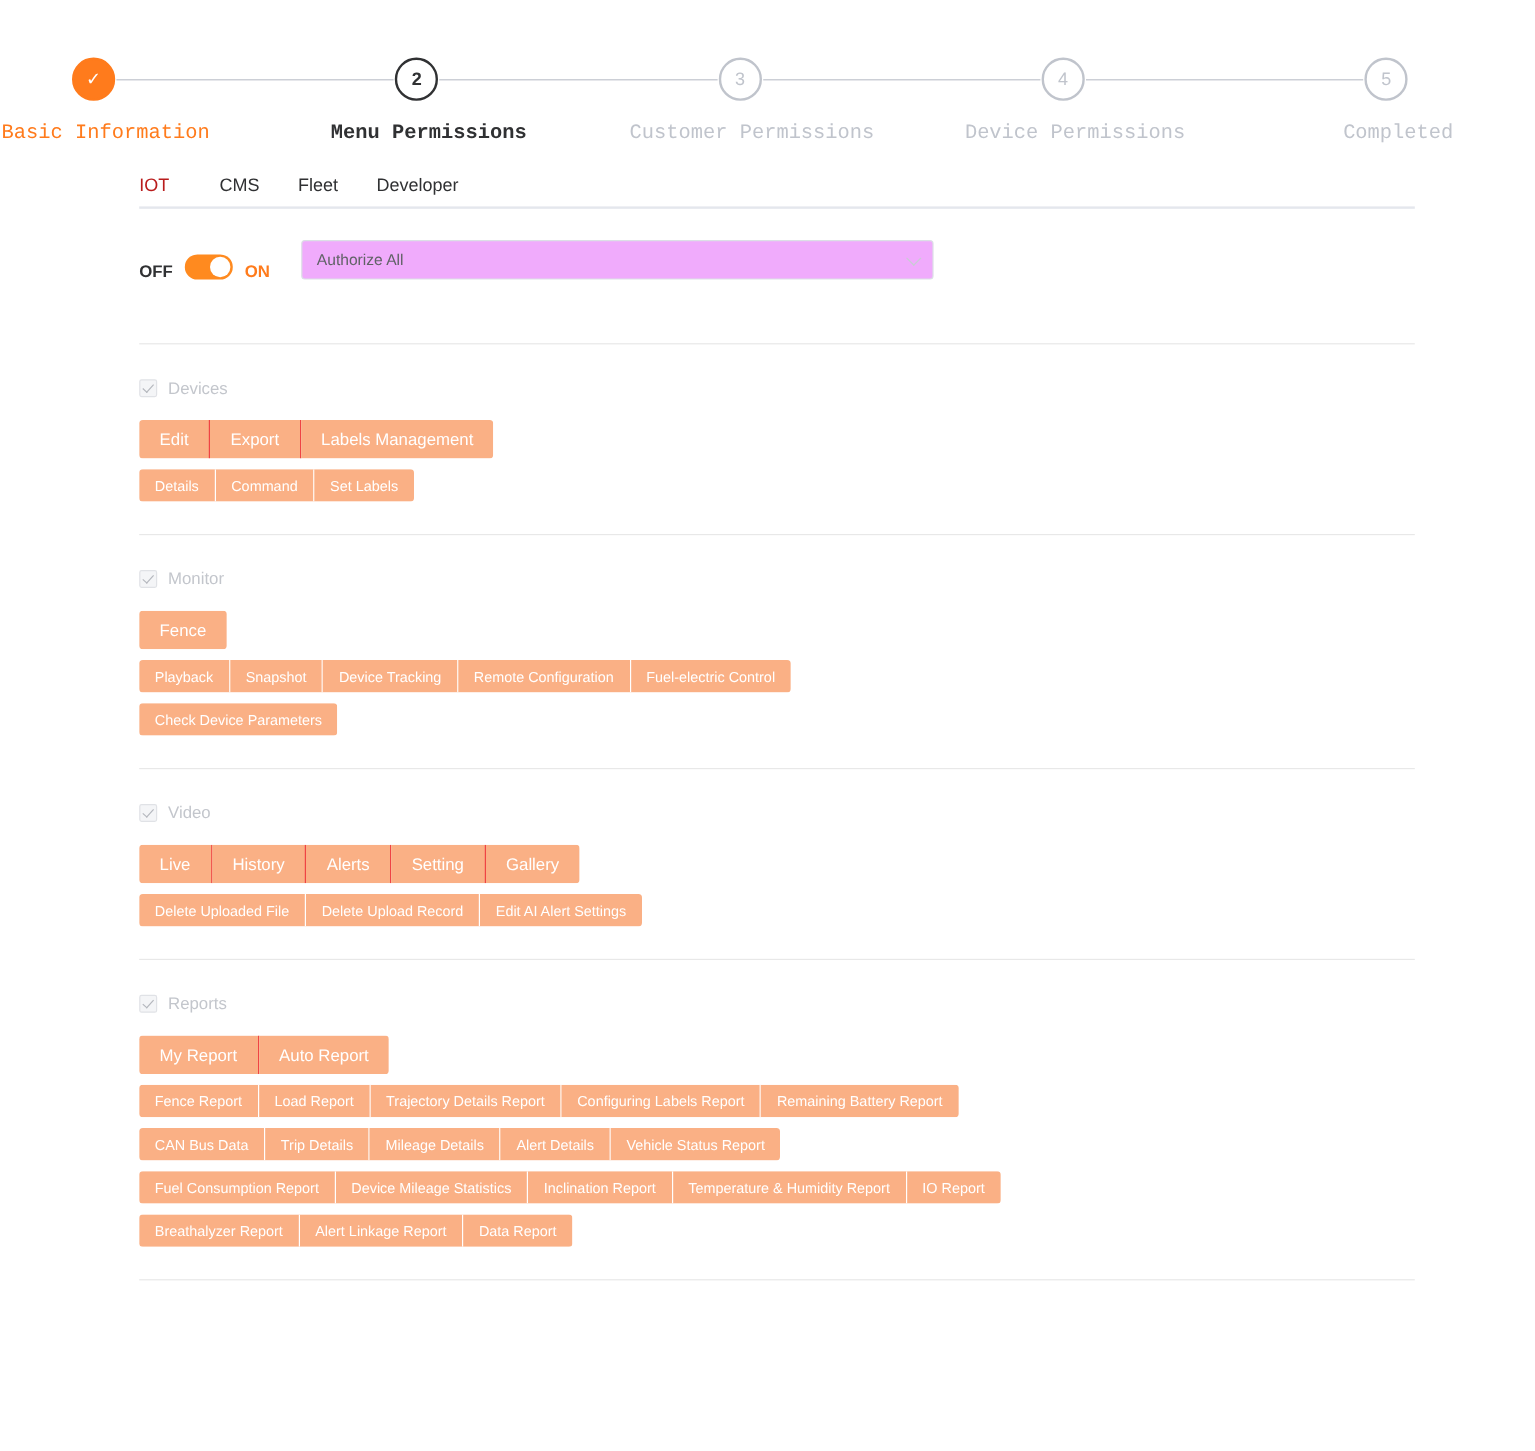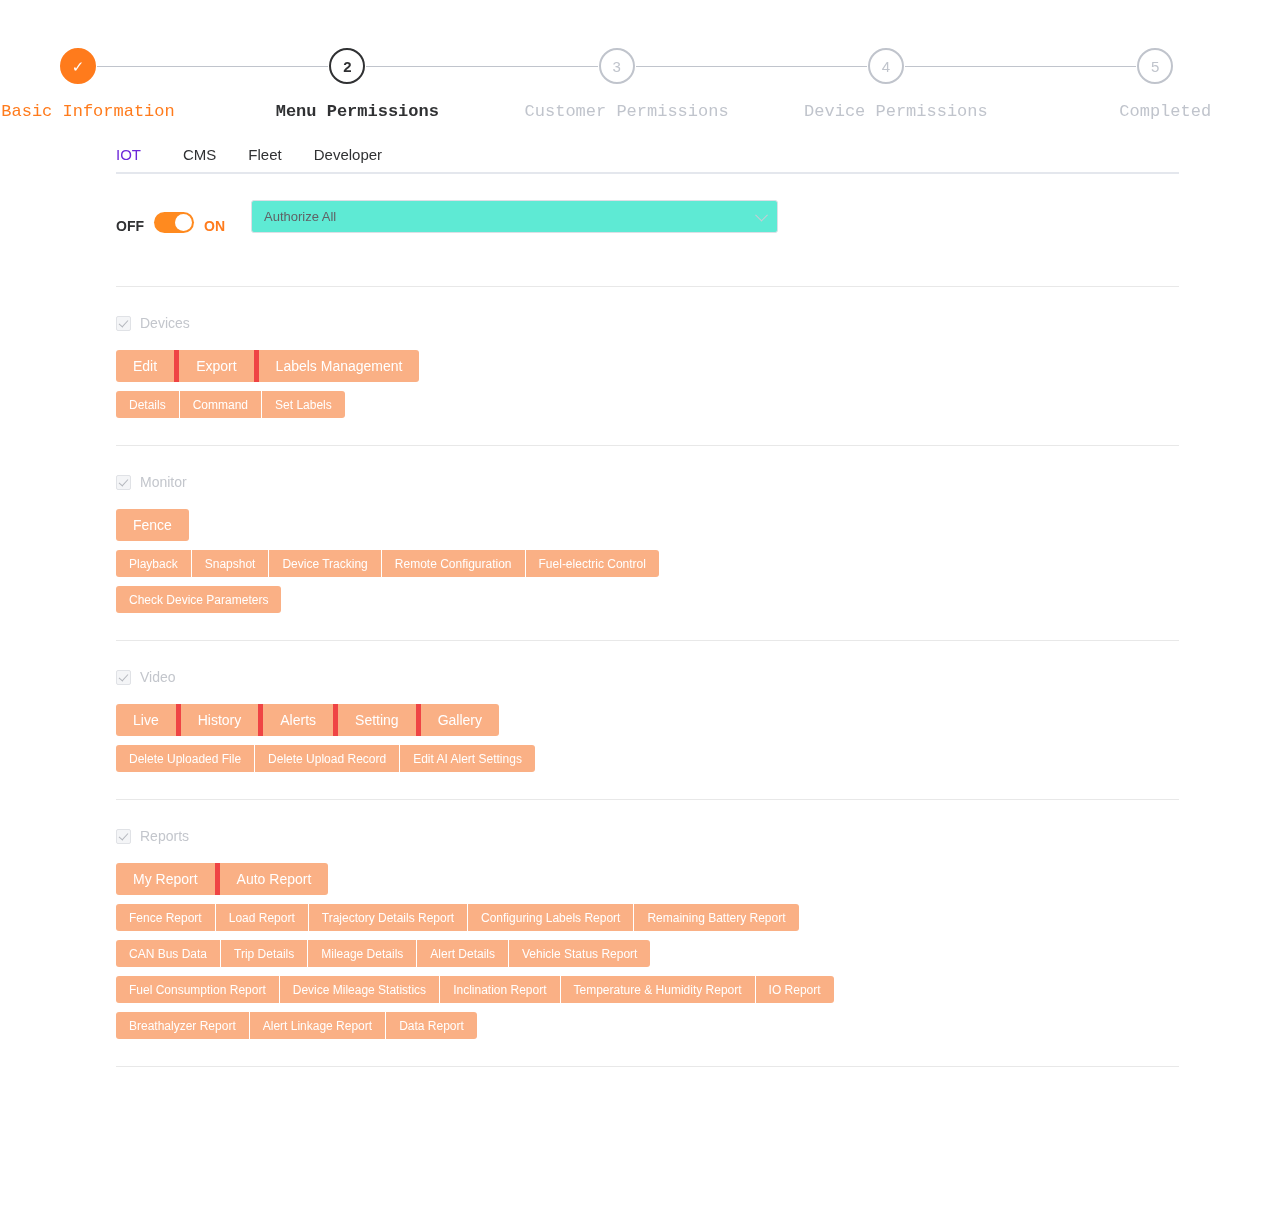--- a/index.html
+++ b/index.html
@@ -100,21 +100,21 @@
   .tab {
     font-size: 15px;
     color: #303133;
     padding: 0 24px 10px 0;
     cursor: pointer;
     line-height: 1;
     white-space: nowrap;
   }
   .tab:first-child { padding-right: 42px; }
   .tab + .tab { padding-right: 32px; }
-  .tab.active { color: #6d28d9; }
+  .tab.active { color: #b91c1c; }
 
   
   .toggle-row {
     display: flex;
     align-items: flex-end;
     margin-top: 26px;
     gap: 10px;
   }
   .toggle-label {
     font-size: 14px;
@@ -140,21 +140,21 @@
     height: 17px;
     border-radius: 50%;
     background: #ffffff;
   }
   .select {
     margin-left: 16px;
     width: 527px;
     height: 33px;
     border: 1px solid #dcdfe6;
     border-radius: 3px;
-    background: #5eead4;
+    background: #f0abfc;
     display: flex;
     align-items: center;
     padding: 0 12px;
     font-size: 13px;
     color: #606266;
     cursor: pointer;
     position: relative;
   }
   .select .chev {
     position: absolute;
@@ -210,21 +210,21 @@
   .pbtn {
     background: #fab085;
     color: #ffffff;
     font-size: 14px;
     height: 32px;
     padding: 0 17px;
     display: flex;
     align-items: center;
     justify-content: center;
     border: none;
-    border-right: 5px solid #ef4444;
+    border-right: 1px solid #ef4444;
     cursor: pointer;
     white-space: nowrap;
     font-family: "Liberation Sans", sans-serif;
   }
   .sbtn {
     background: #fab085;
     color: #ffffff;
     font-size: 12px;
     height: 27px;
     padding: 0 13px;

